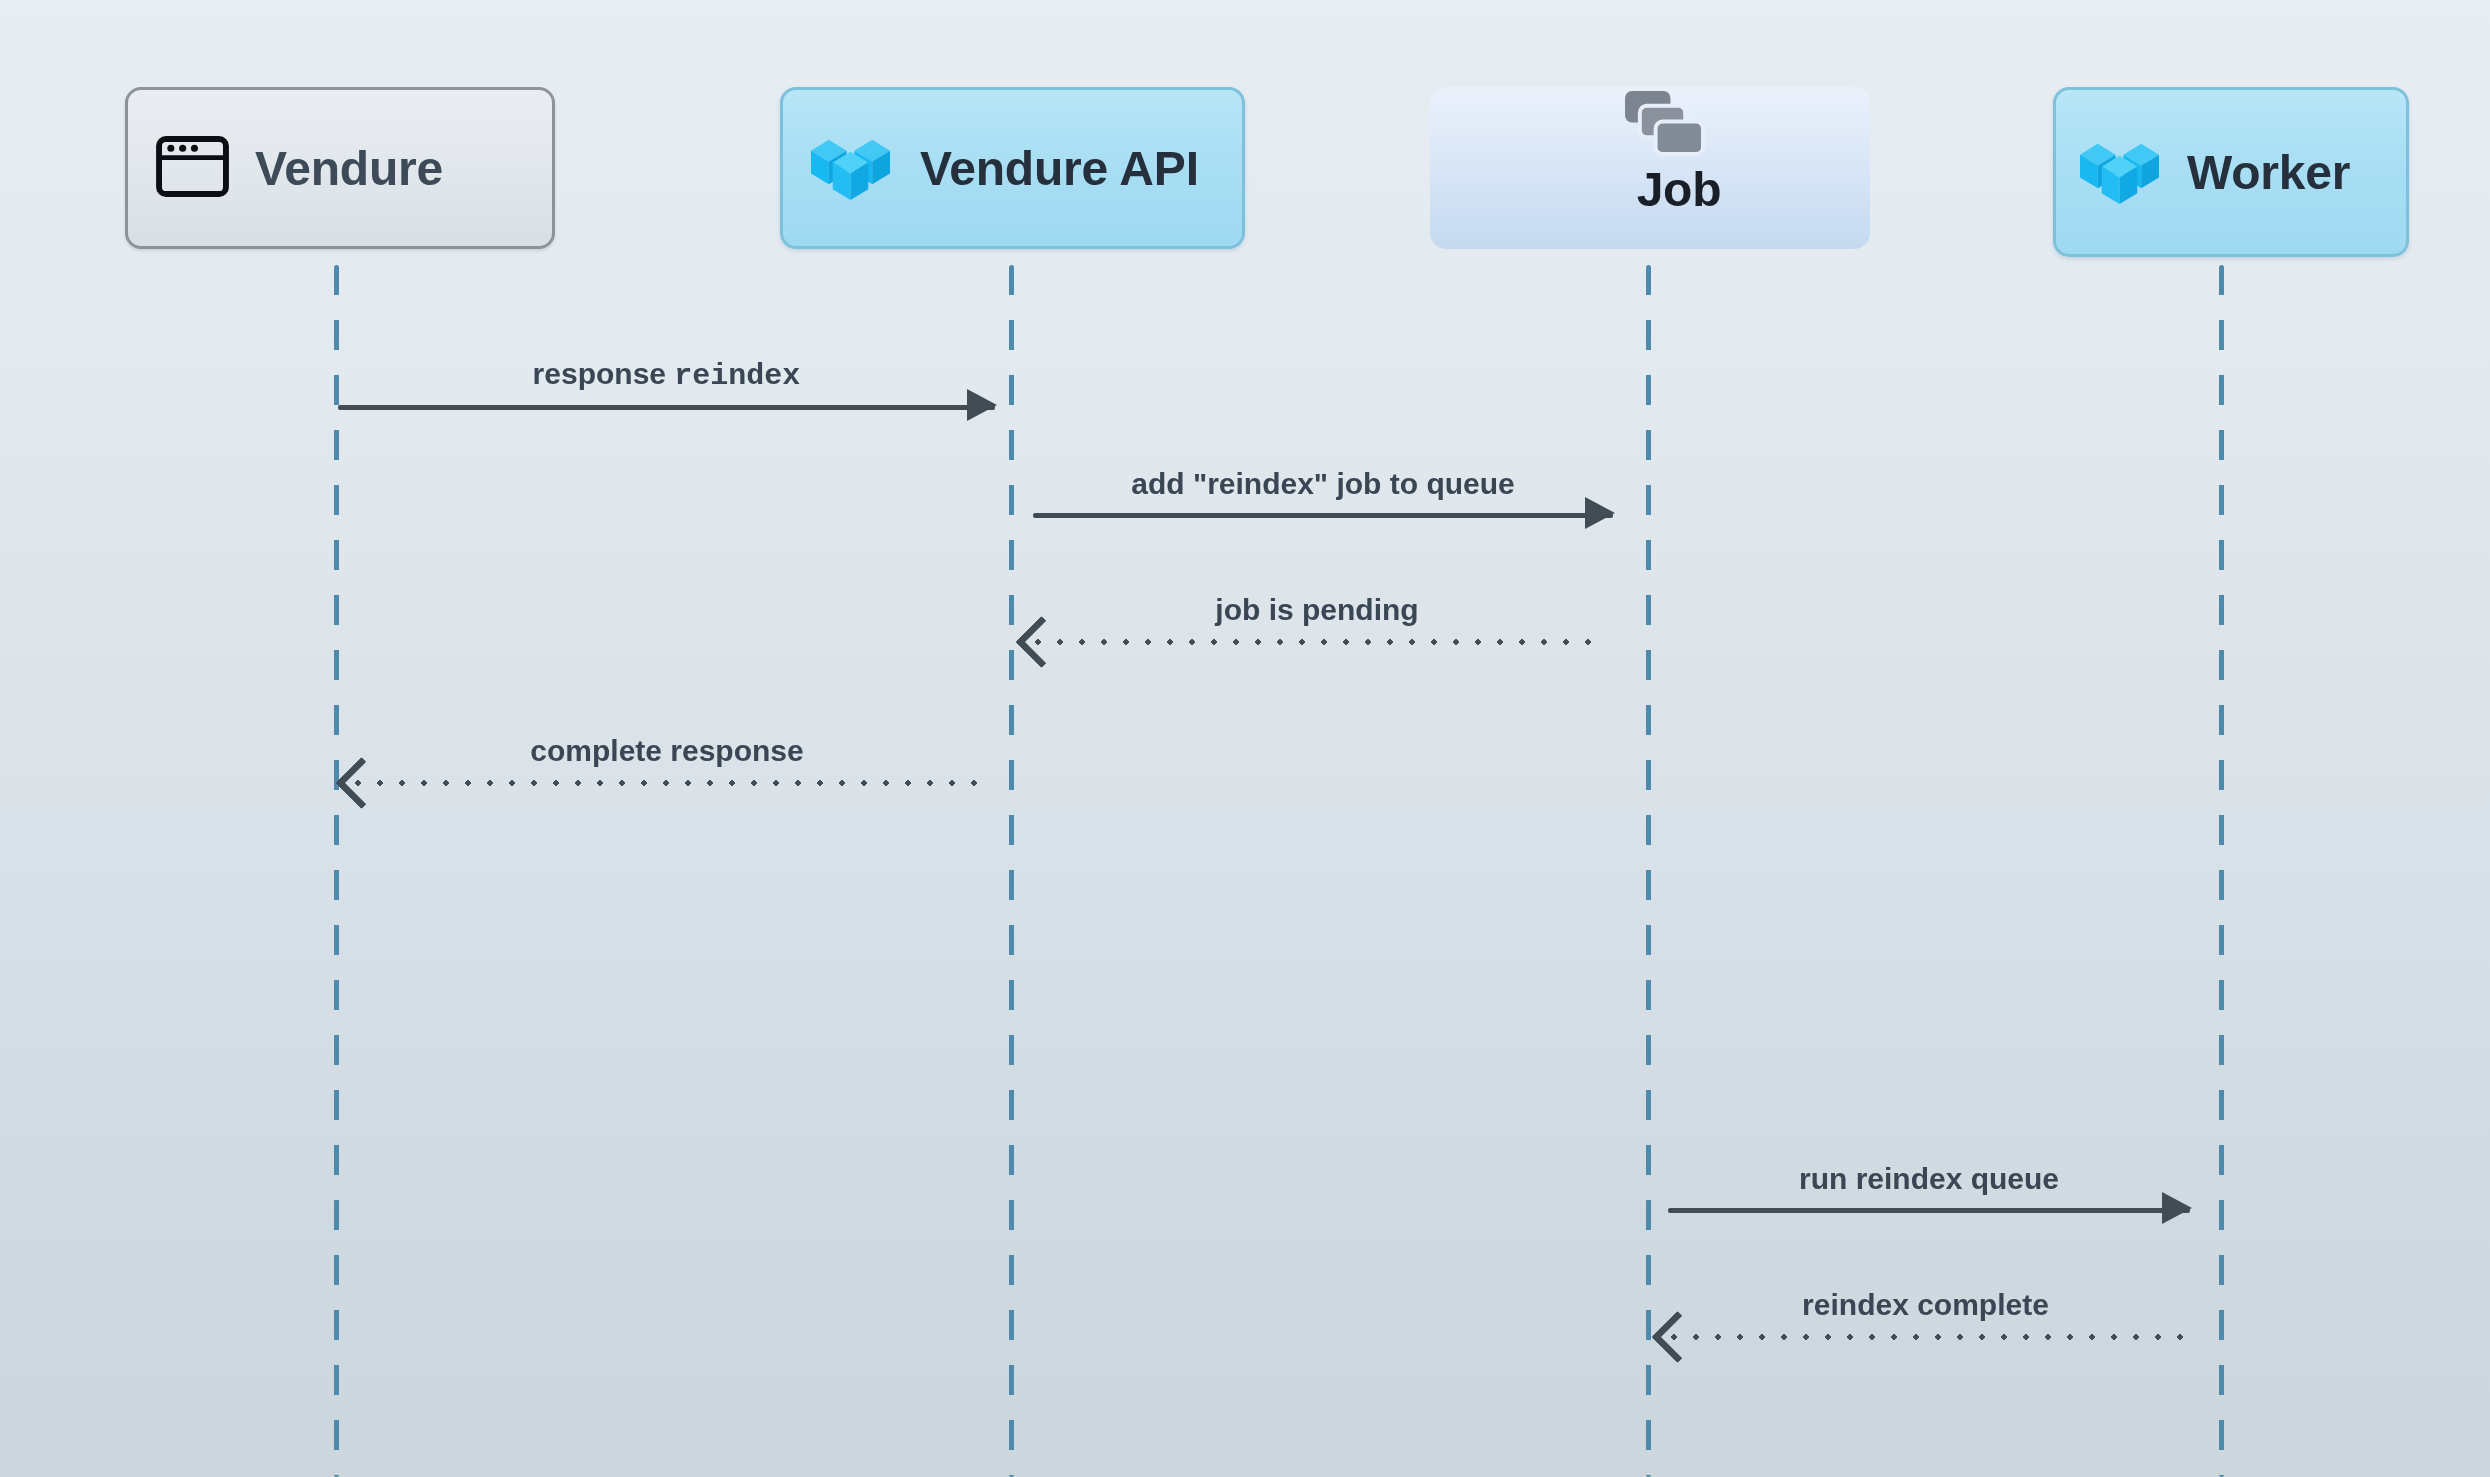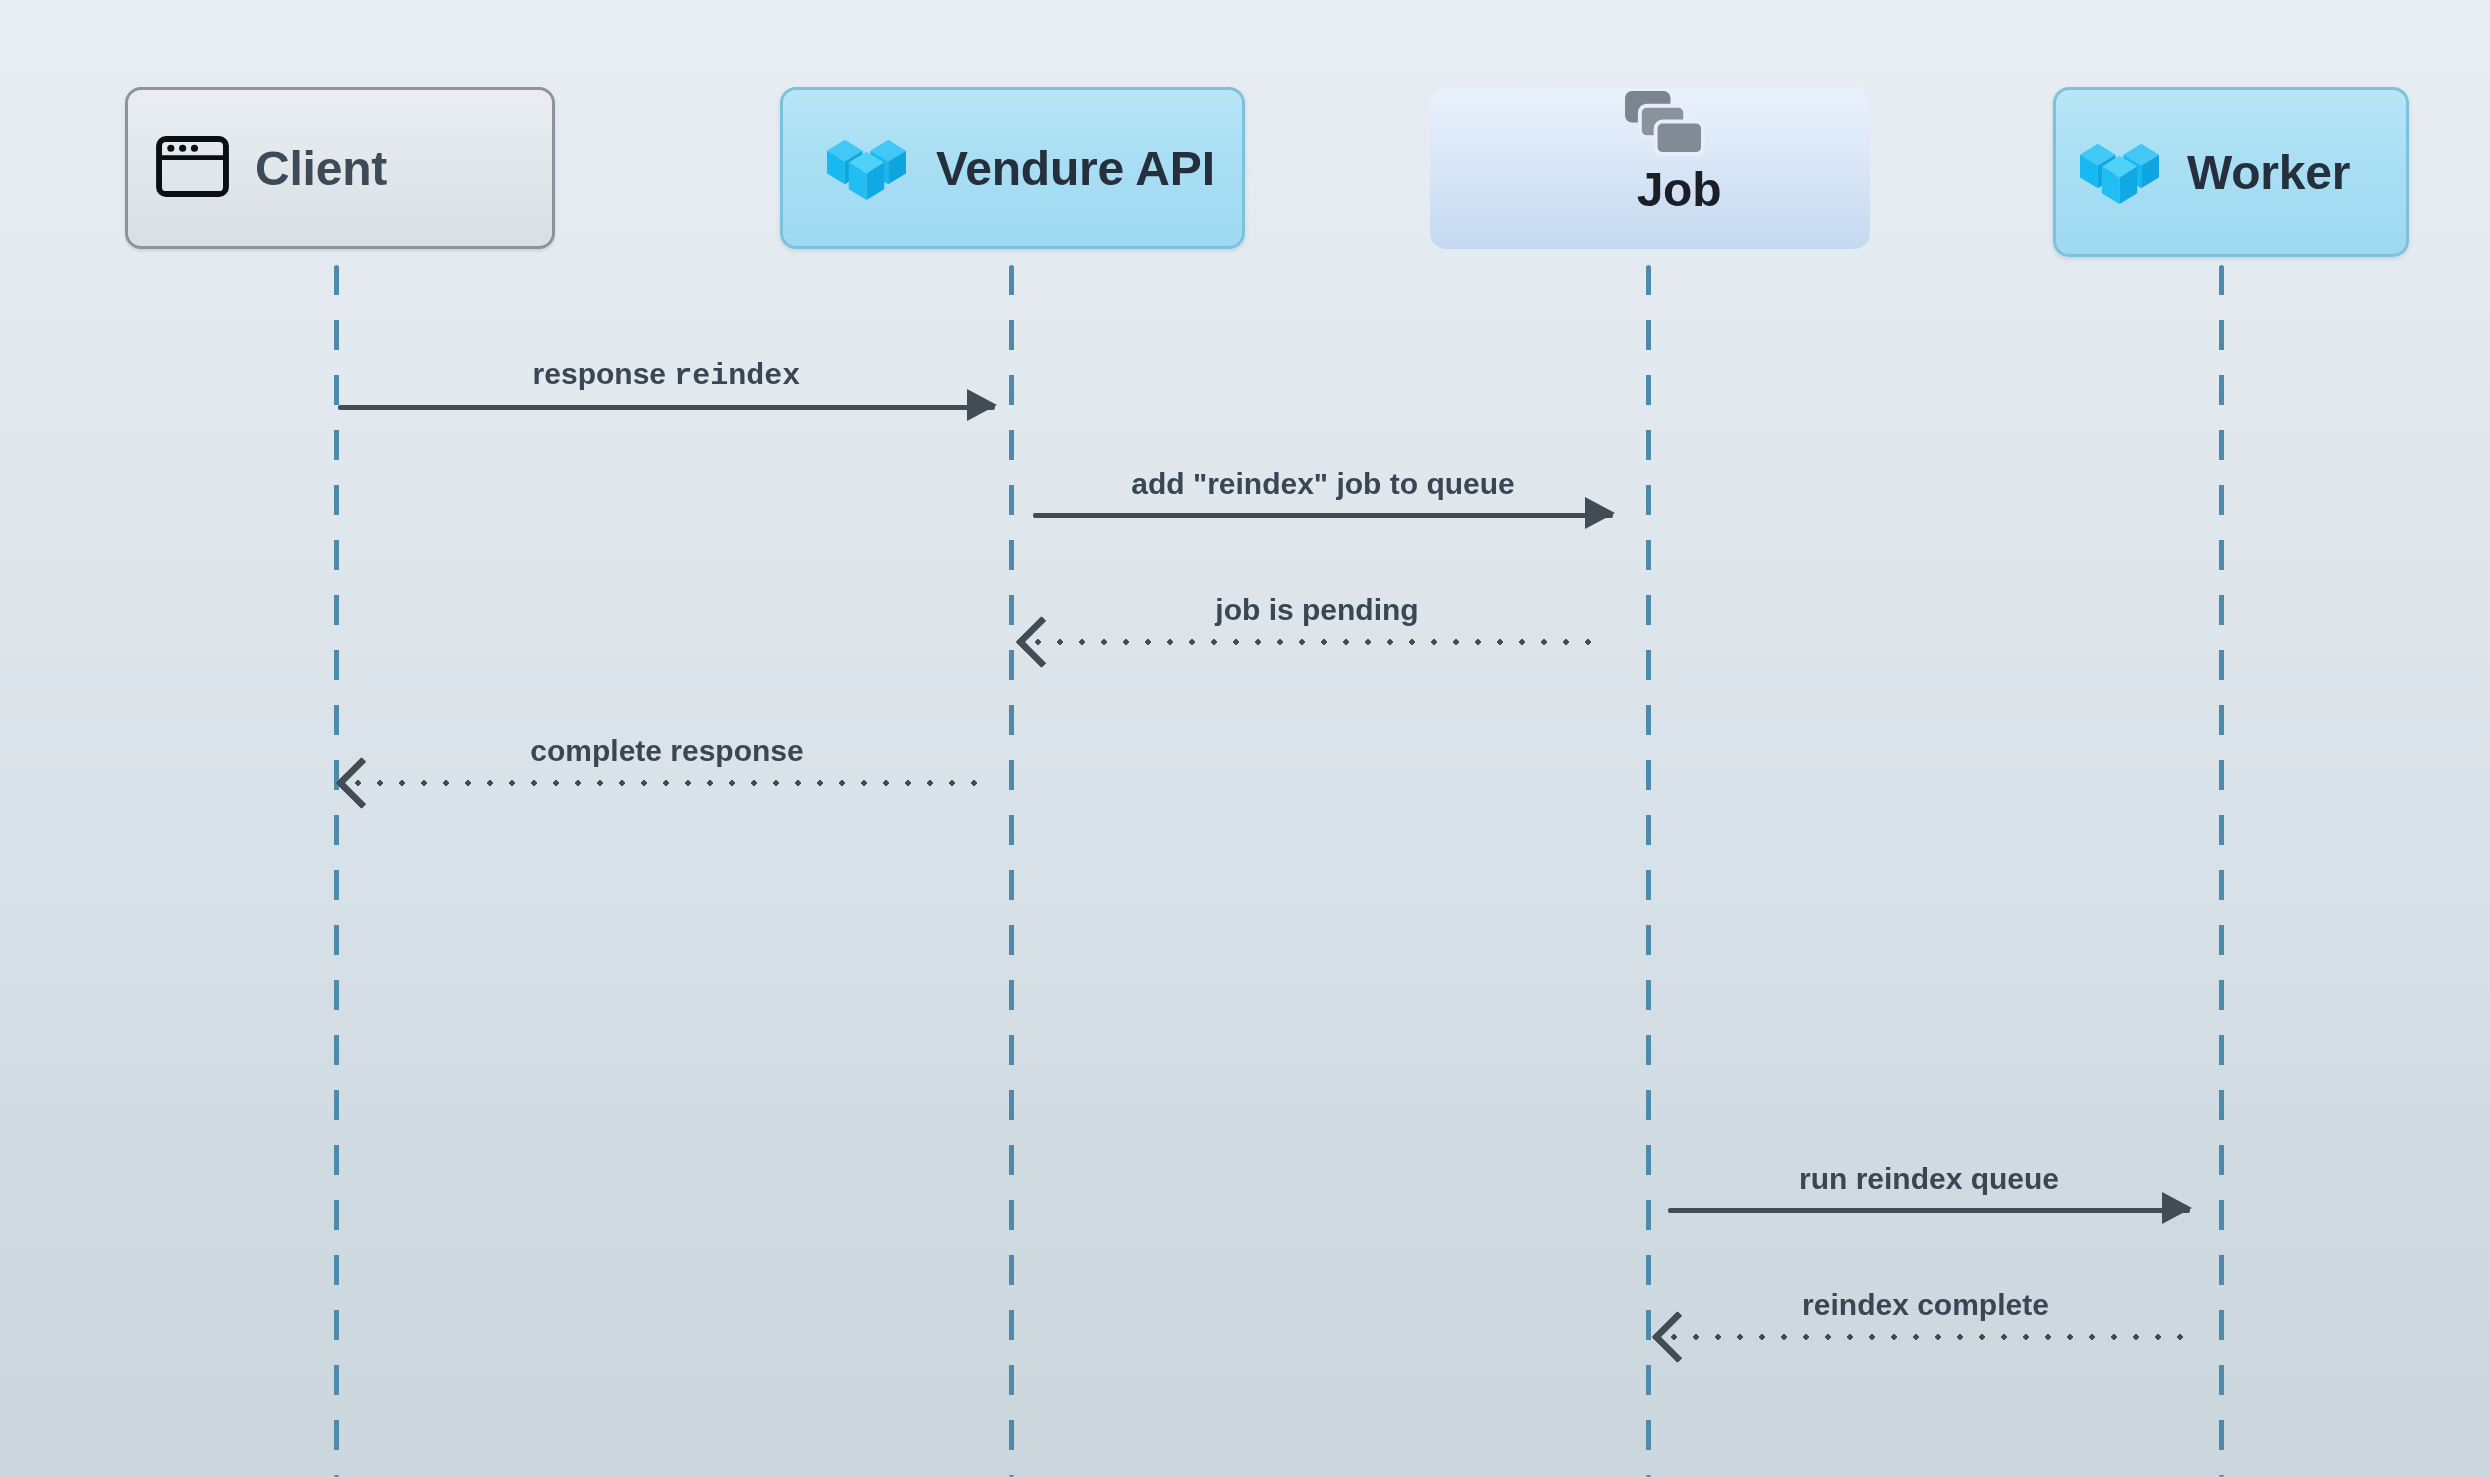--- a/index.html
+++ b/index.html
@@ -60,21 +60,21 @@
   .actor-cyan {
     border: 3px solid #7cc2dc;
     background: linear-gradient(to bottom, #b8e6f7 0%, #aadff4 40%, #9ed9f2 100%);
     box-shadow: 0 2px 4px rgba(80,120,150,0.20);
   }
   .actor-api {
     left: 780px;
     top: 87px;
     width: 465px;
     height: 162px;
-    padding-left: 42px;
+    padding-left: 26px;
   }
   .actor-api .actor-label {
     font-size: 48px;
     color: #26303d;
     margin-left: 28px;
   }
   .actor-worker {
     left: 2053px;
     top: 87px;
     width: 356px;
@@ -189,21 +189,21 @@
   <div class="actor-box actor-client">
     <span class="actor-icon">
       <svg width="73" height="61" viewBox="0 0 74 62">
         <rect x="3" y="3" width="68" height="56" rx="7" ry="7" fill="none" stroke="#0b0f13" stroke-width="6"></rect>
         <line x1="3" y1="22" x2="71" y2="22" stroke="#0b0f13" stroke-width="5"></line>
         <circle cx="15" cy="12.5" r="3.6" fill="#0b0f13"></circle>
         <circle cx="27" cy="12.5" r="3.6" fill="#0b0f13"></circle>
         <circle cx="39" cy="12.5" r="3.6" fill="#0b0f13"></circle>
       </svg>
     </span>
-    <span class="actor-label">Client</span>
+    <span class="actor-label">Vendure</span>
   </div>
 
   <div class="actor-box actor-cyan actor-api">
     <span class="actor-icon">
       <svg width="83" height="75" viewBox="0 0 84 76">
 
         <polygon points="2,22 20,11 38,22 20,33" fill="#41c8f4"></polygon>
         <polygon points="2,22 20,33 20,56 2,45" fill="#18b8f0"></polygon>
         <polygon points="20,33 38,22 38,45 20,56" fill="#0fa6e0"></polygon>
 

